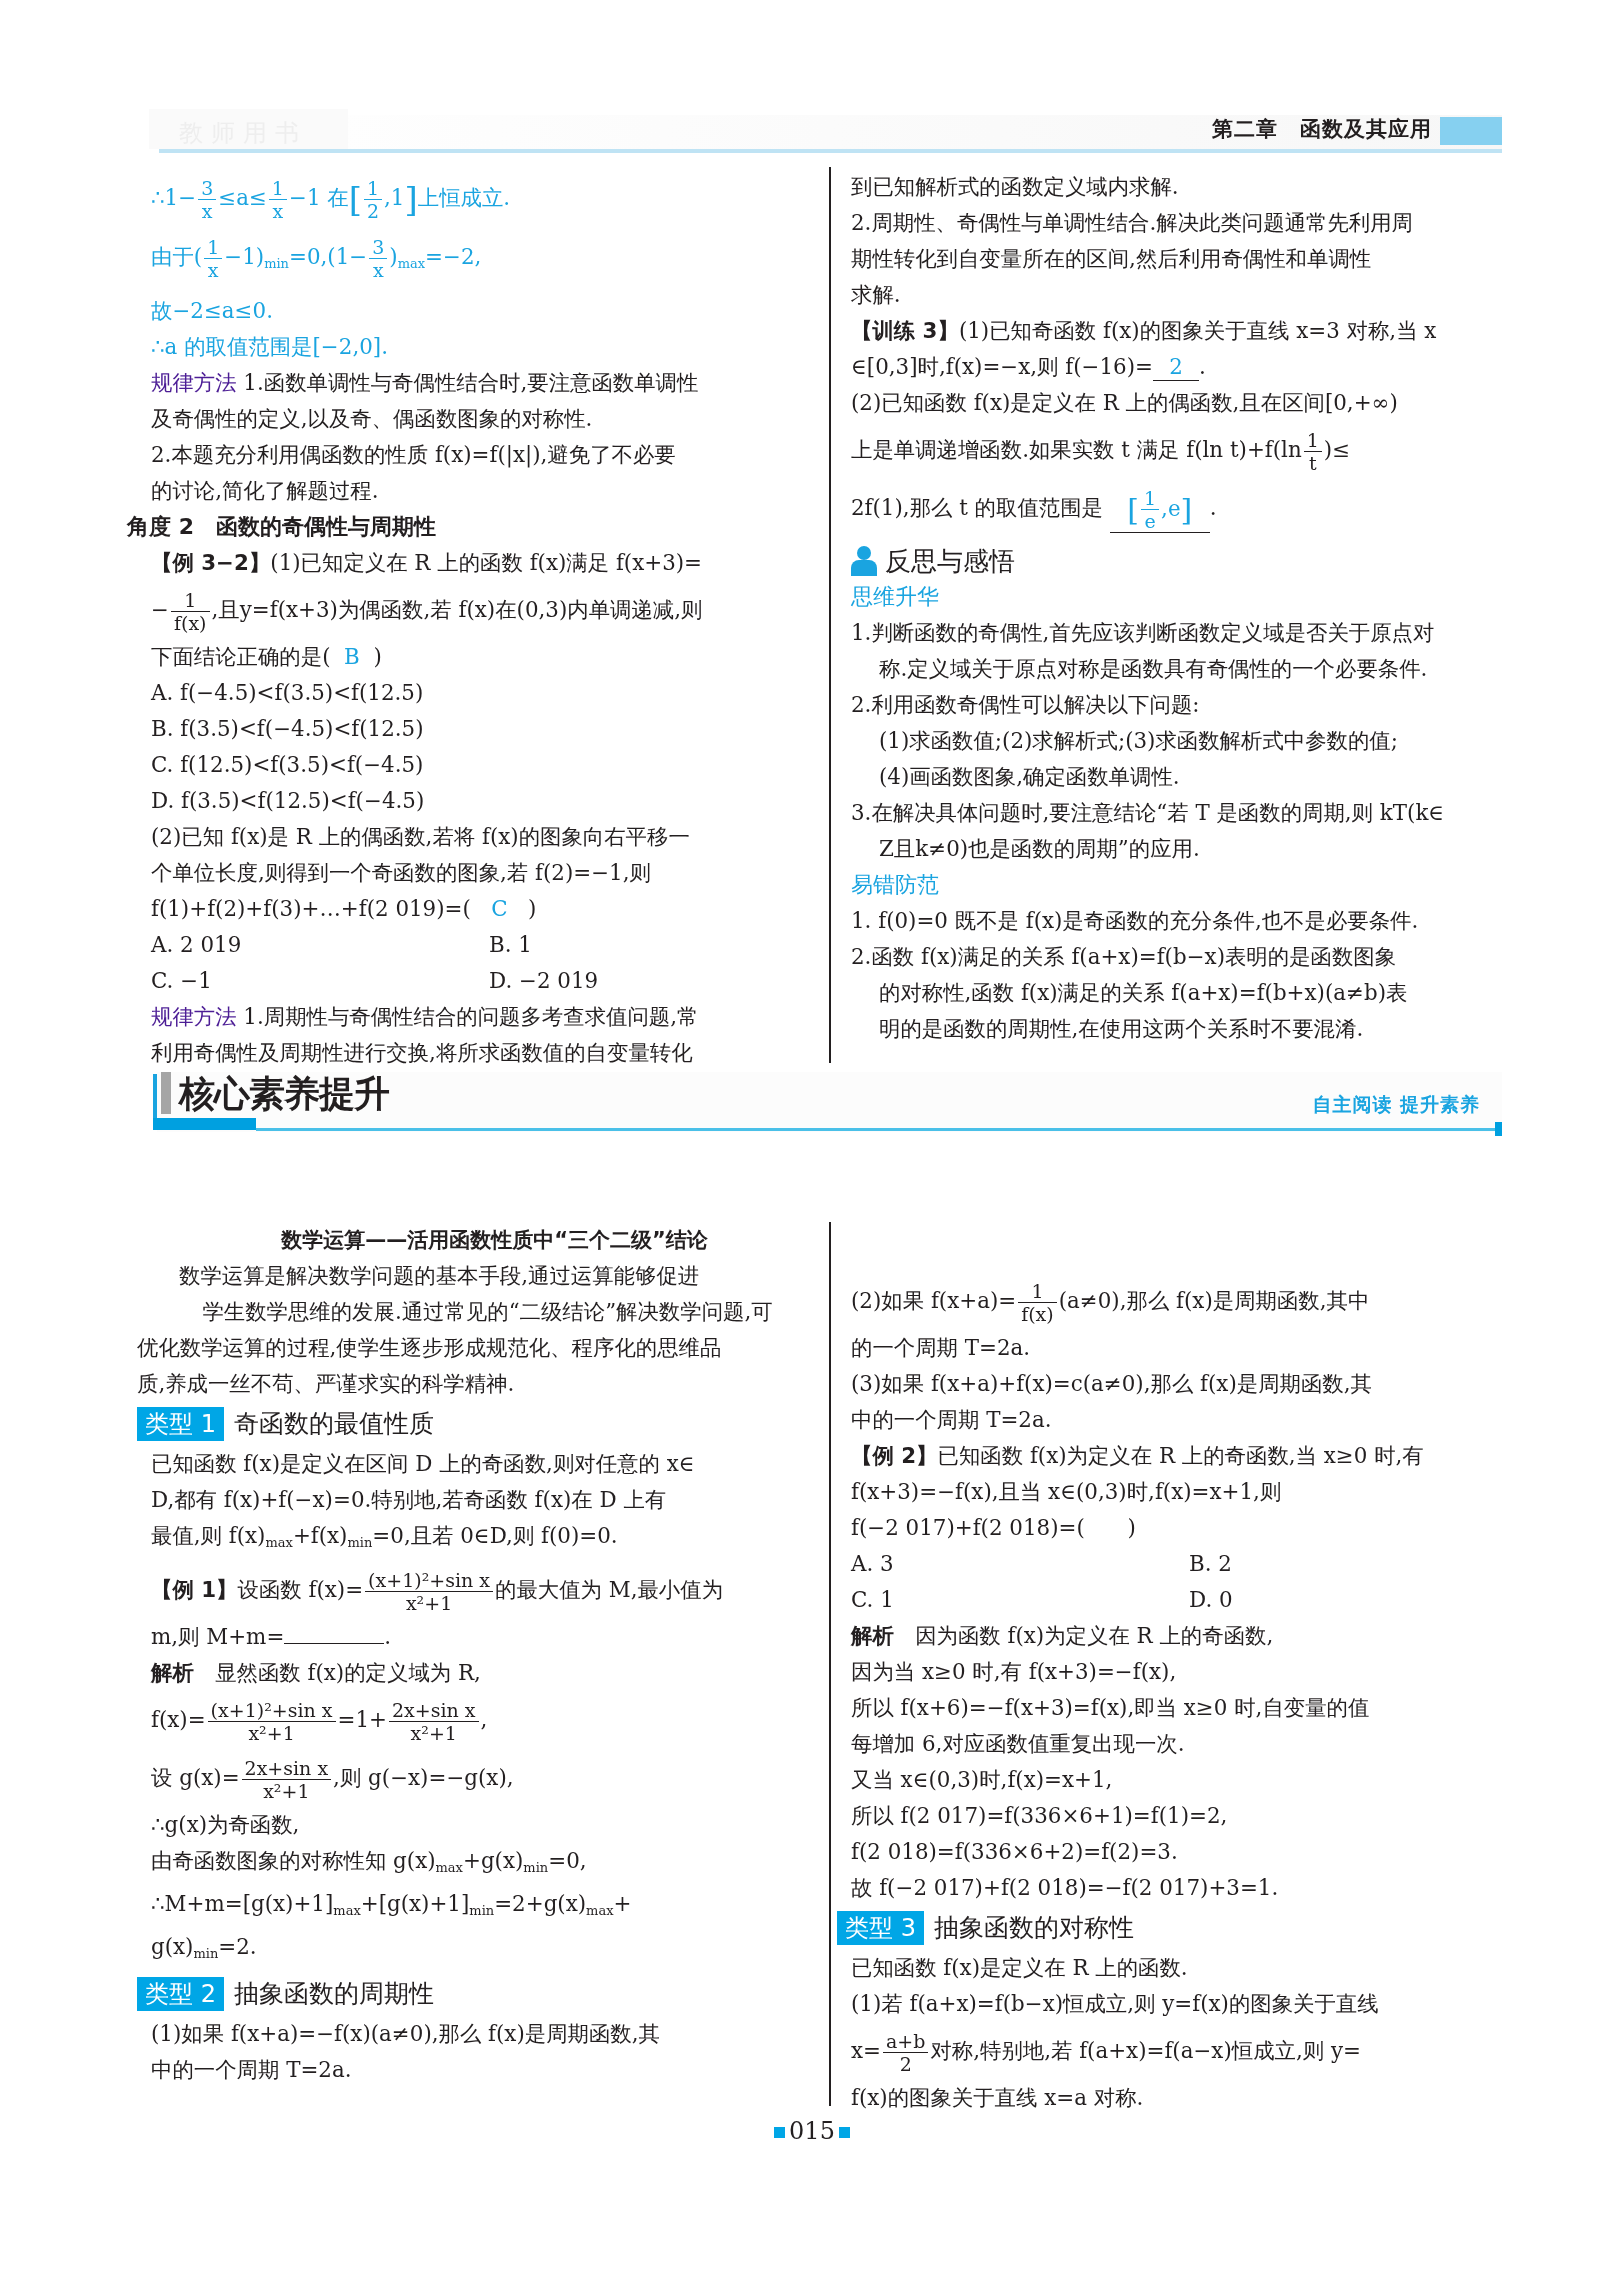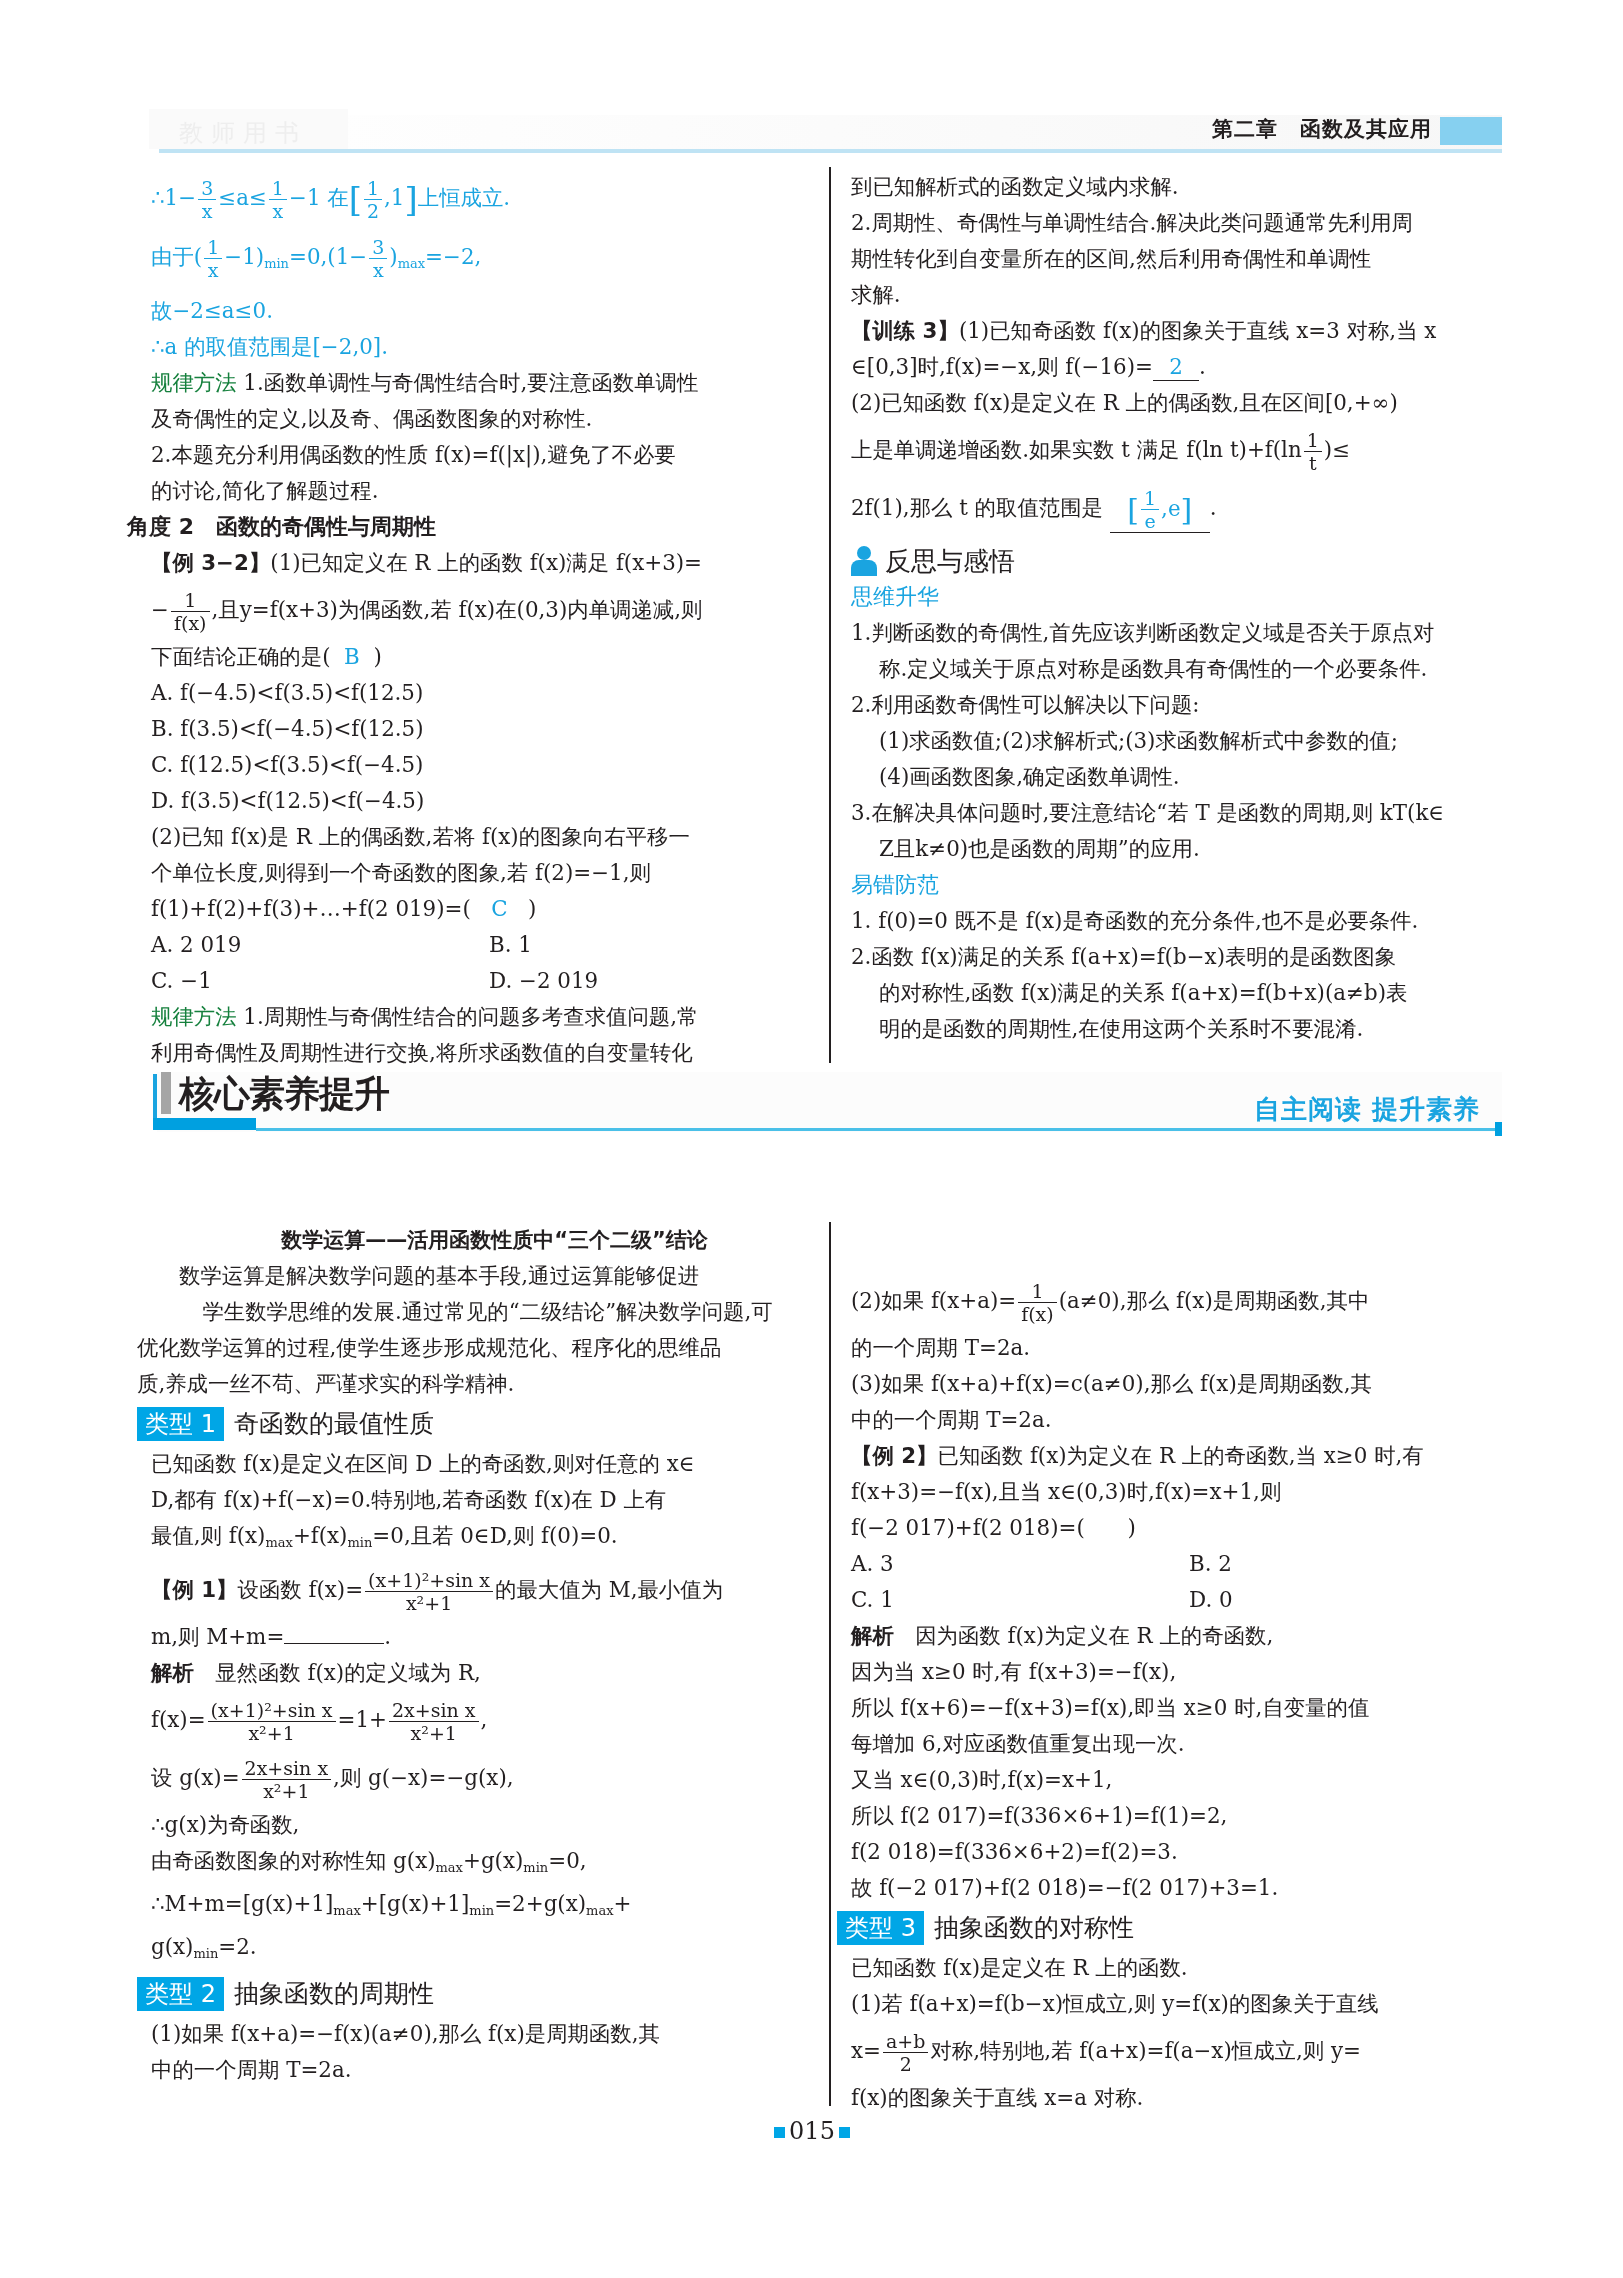--- a/index.html
+++ b/index.html
@@ -18,21 +18,21 @@
   .col { position: absolute; width: 687px; line-height: 36px; }
   .col.left { left: 151px; }
   .col.right { left: 851px; }
   .divider { position: absolute; left: 829px; width: 2px; background: #231f20; }
 
   .ln { white-space: nowrap; display: block; font-size: 21.4px; }
   .ind { padding-left: 28px; }
   .hang { padding-left: 28px; }
   .blue { color: #1aa4e0; }
   .ans { color: #1aa4e0; }
-  .kw { color: #15803d; font-family: "DejaVu Sans", sans-serif; }
+  .kw { color: #4c1d95; font-family: "DejaVu Sans", sans-serif; }
   .h-angle { font-family: "DejaVu Sans", sans-serif; font-weight: bold; font-size: 22px; margin-left: -24px; }
   .ex-label { font-family: "DejaVu Sans", sans-serif; font-weight: bold; }
   .frac { display: inline-block; vertical-align: middle; text-align: center; font-size: 19px; line-height: 22px; margin: 0 2px; }
   .frac .num { display: block; border-bottom: 1.5px solid currentColor; padding: 0 3px; }
   .frac .den { display: block; padding: 0 3px; }
   .tall { line-height: 58px; }
   sub.s { font-size: 13px; vertical-align: -4px; }
   .blank { display: inline-block; border-bottom: 1.5px solid #231f20; min-width: 46px; text-align: center; line-height: 26px; }
   .blank.wide { min-width: 100px; }
 
@@ -44,21 +44,21 @@
 
   
   .core-band { position: absolute; left: 149px; top: 1072px; width: 1353px; height: 66px; }
   .core-band .bg { position: absolute; left: 8px; right: 0; top: 0; height: 60px; background: #fcfcfc; }
   .core-band .leftblue { position: absolute; left: 4px; top: 2px; width: 4px; height: 54px; background: #1aa4e0; }
   .core-band .grey { position: absolute; left: 12px; top: 0; width: 10px; height: 42px; background: #a5a5a5; }
   .core-band .title { position: absolute; left: 30px; top: -2px; font-family: "DejaVu Serif", serif; font-weight: bold; font-size: 36px; color: #231f20; letter-spacing: -1px; }
   .core-band .under { position: absolute; left: 4px; top: 46px; width: 103px; height: 12px; background: #00a0e0; }
   .core-band .rule { position: absolute; left: 107px; right: 4px; top: 56px; height: 3px; background: #4ac0e8; }
   .core-band .end { position: absolute; right: 0; top: 50px; width: 7px; height: 14px; background: #00a0e0; }
-  .core-band .slogan { position: absolute; right: 22px; top: 20px; font-family: "DejaVu Sans", sans-serif; font-weight: bold; color: #1aa4e0; font-size: 26px; letter-spacing: 1px; }
+  .core-band .slogan { position: absolute; right: 22px; top: 20px; font-family: "DejaVu Sans", sans-serif; font-weight: bold; color: #1aa4e0; font-size: 19px; letter-spacing: 1px; }
 
   .art-title { text-align: center; font-family: "DejaVu Sans", sans-serif; font-weight: bold; font-size: 21px; }
   .type-head { display: flex; align-items: center; gap: 10px; margin: 4px 0; font-family: "DejaVu Sans", sans-serif; font-size: 25px; }
   .type-badge { background: #00a6e6; color: #ffffff; padding: 0 8px; line-height: 34px; font-size: 24px; }
   .opts { display: flex; }
   .opts span { width: 338px; }
 
   .page-num { position: absolute; left: 0; width: 1624px; top: 2117px; text-align: center; font-size: 24px; }
   .page-num .sq { display: inline-block; width: 11px; height: 11px; background: #00a6e6; vertical-align: middle; margin: 0 4px; }
 </style>

